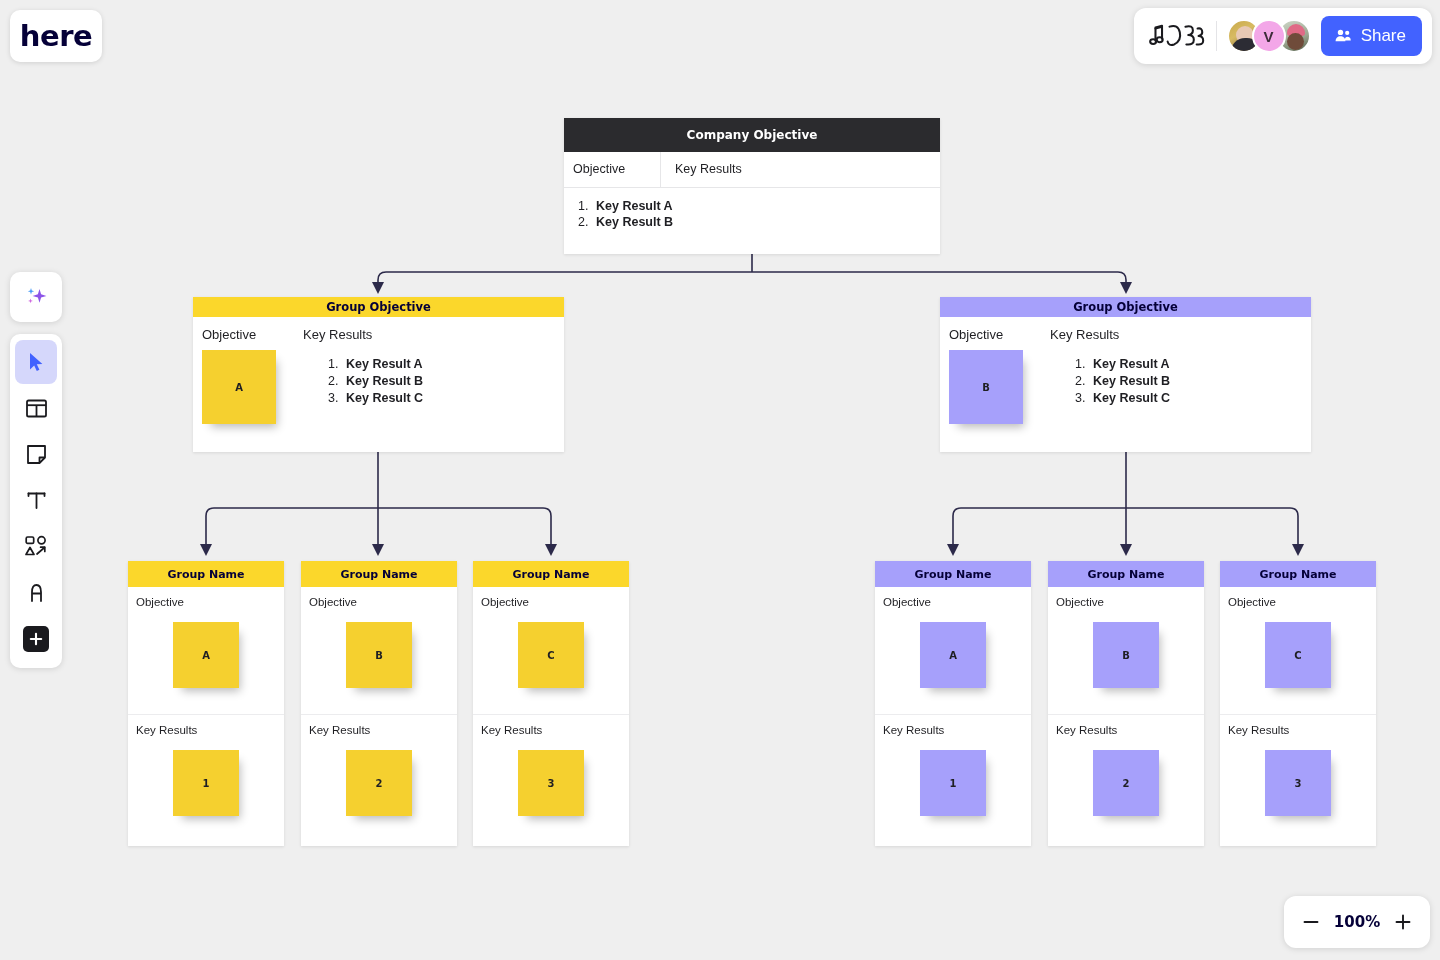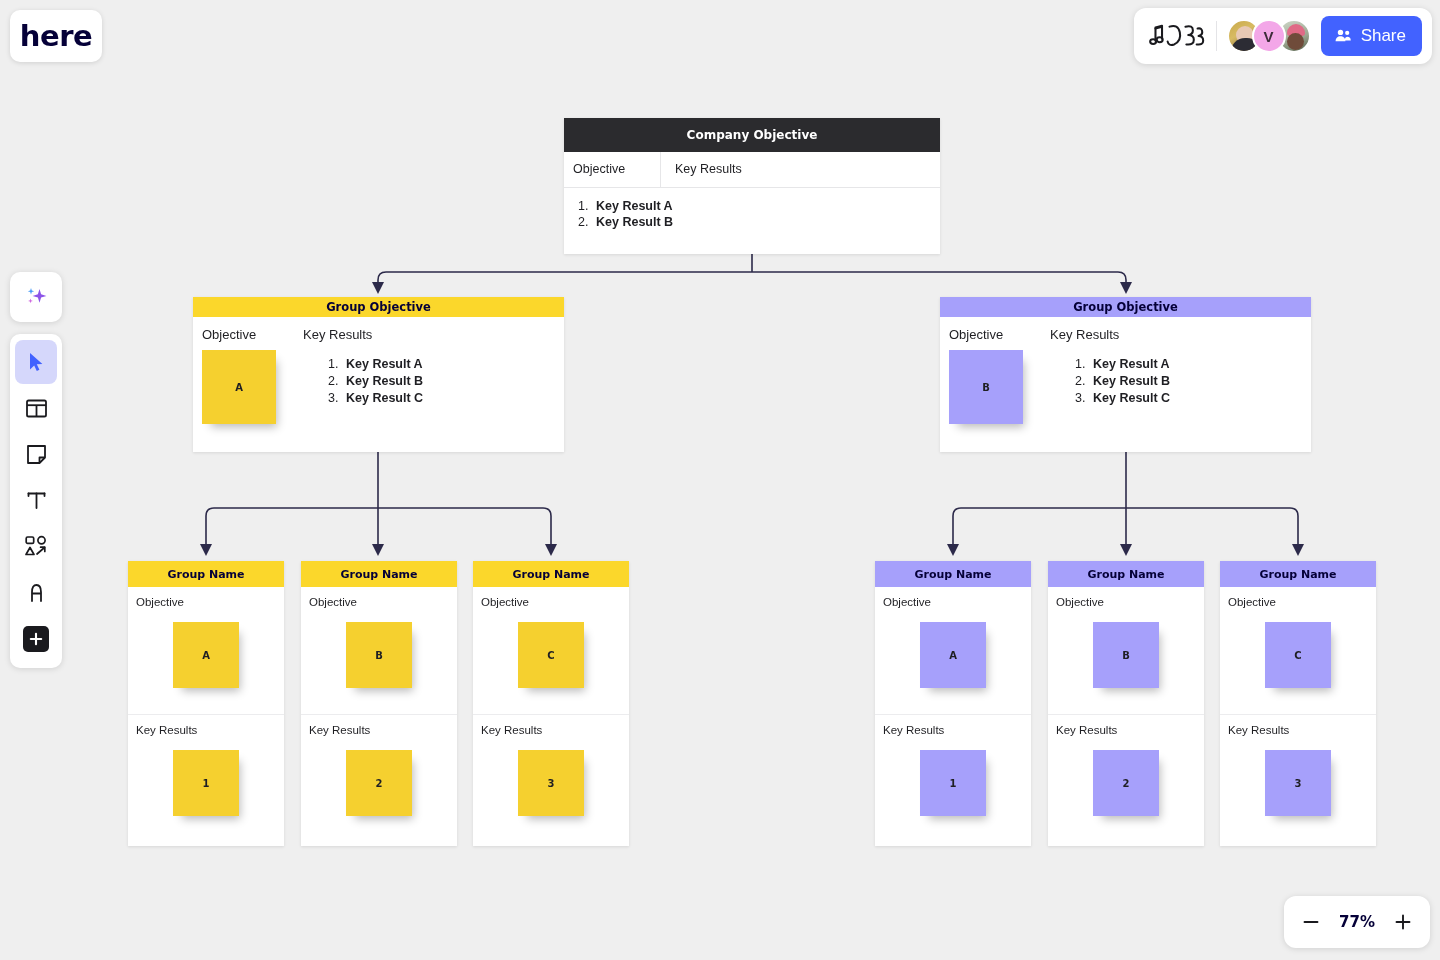--- a/index.html
+++ b/index.html
@@ -563,20 +563,20 @@
     </div>
   </div>
 </div>
 
 <div id="zoom-control">
   <div class="zbtn">
     <svg width="18" height="18" viewBox="0 0 18 18">
       <line x1="2.5" y1="9" x2="15.5" y2="9" stroke="#1a1a1e" stroke-width="1.9" stroke-linecap="round"></line>
     </svg>
   </div>
-  <div id="zoom-level">77%</div>
+  <div id="zoom-level">100%</div>
   <div class="zbtn">
     <svg width="18" height="18" viewBox="0 0 18 18">
       <line x1="9" y1="2.5" x2="9" y2="15.5" stroke="#1a1a1e" stroke-width="1.9" stroke-linecap="round"></line>
       <line x1="2.5" y1="9" x2="15.5" y2="9" stroke="#1a1a1e" stroke-width="1.9" stroke-linecap="round"></line>
     </svg>
   </div>
 </div>
 
 </body></html>

